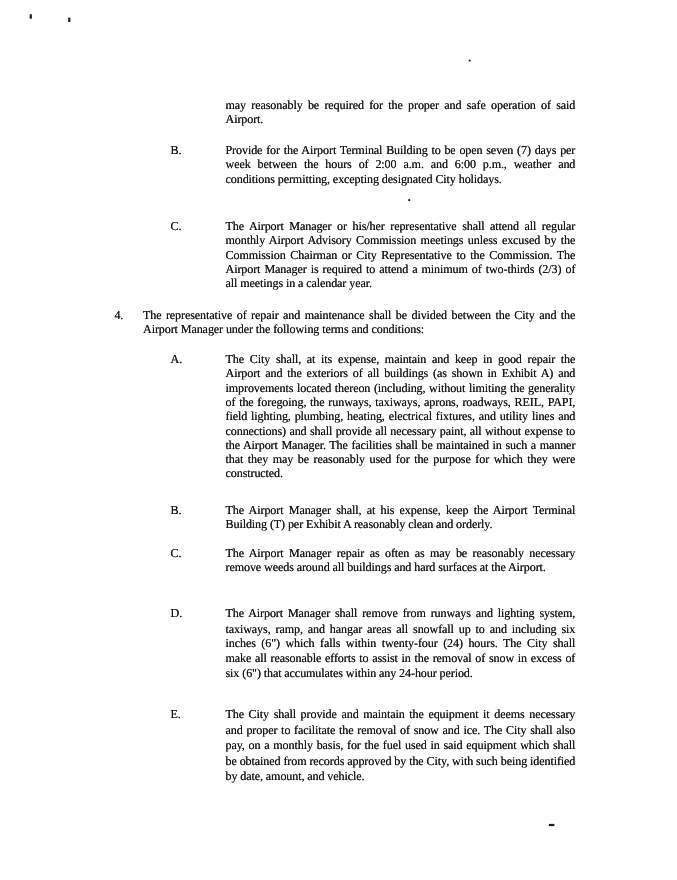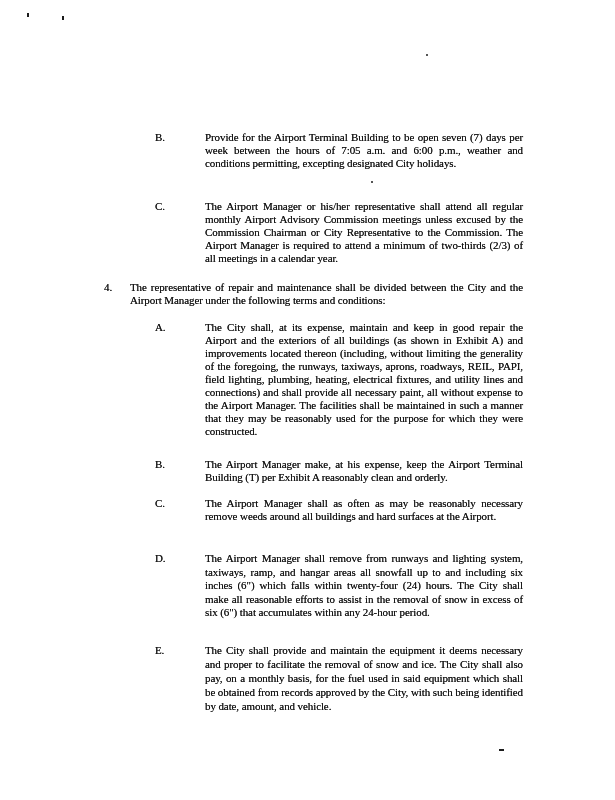--- a/index.html
+++ b/index.html
@@ -46,49 +46,52 @@
 <body>
 
 <div class="page">
 
   <span class="speck" style="left:27px; top:13px; width:2px; height:4px;"></span>
   <span class="speck" style="left:62px; top:16px; width:2px; height:4px;"></span>
   <span class="speck round" style="left:426px; top:54px; width:2px; height:2px;"></span>
   <span class="speck round" style="left:371px; top:181px; width:2px; height:2px;"></span>
   <span class="speck" style="left:499px; top:749px; width:5px; height:2px;"></span>
 
+  <div class="tb" style="top:90px;">
+    <span>may reasonably be required for the proper and safe operation of said Airport.</span>
+  </div>
 
   <div class="tb" style="top:131px;">
     <span class="item-label">B.</span>
-    <span>Provide for the Airport Terminal Building to be open seven (7) days per week between the hours of 7:05 a.m. and 6:00 p.m., weather and conditions permitting, excepting designated City holidays.</span>
+    <span>Provide for the Airport Terminal Building to be open seven (7) days per week between the hours of 2:00 a.m. and 6:00 p.m., weather and conditions permitting, excepting designated City holidays.</span>
   </div>
 
   <div class="tb" style="top:200px;">
     <span class="item-label">C.</span>
     <span>The Airport Manager or his/her representative shall attend all regular monthly Airport Advisory Commission meetings unless excused by the Commission Chairman or City Representative to the Commission. The Airport Manager is required to attend a minimum of two-thirds (2/3) of all meetings in a calendar year.</span>
   </div>
 
   <div class="tb sec" style="top:281px;">
     <span class="item-label">4.</span>
     <span>The representative of repair and maintenance shall be divided between the City and the Airport Manager under the following terms and conditions:</span>
   </div>
 
   <div class="tb" style="top:321px;">
     <span class="item-label">A.</span>
     <span>The City shall, at its expense, maintain and keep in good repair the Airport and the exteriors of all buildings (as shown in Exhibit A) and improvements located thereon (including, without limiting the generality of the foregoing, the runways, taxiways, aprons, roadways, REIL, PAPI, field lighting, plumbing, heating, electrical fixtures, and utility lines and connections) and shall provide all necessary paint, all without expense to the Airport Manager. The facilities shall be maintained in such a manner that they may be reasonably used for the purpose for which they were constructed.</span>
   </div>
 
   <div class="tb" style="top:458px;">
     <span class="item-label">B.</span>
-    <span>The Airport Manager make, at his expense, keep the Airport Terminal Building (T) per Exhibit A reasonably clean and orderly.</span>
+    <span>The Airport Manager shall, at his expense, keep the Airport Terminal Building (T) per Exhibit A reasonably clean and orderly.</span>
   </div>
 
   <div class="tb" style="top:497px;">
     <span class="item-label">C.</span>
-    <span>The Airport Manager shall as often as may be reasonably necessary remove weeds around all buildings and hard surfaces at the Airport.</span>
+    <span>The Airport Manager repair as often as may be reasonably necessary remove weeds around all buildings and hard surfaces at the Airport.</span>
   </div>
 
   <div class="tb lh135" style="top:552px;">
     <span class="item-label">D.</span>
     <span>The Airport Manager shall remove from runways and lighting system, taxiways, ramp, and hangar areas all snowfall up to and including six inches (6") which falls within twenty-four (24) hours. The City shall make all reasonable efforts to assist in the removal of snow in excess of six (6") that accumulates within any 24-hour period.</span>
   </div>
 
   <div class="tb lh140" style="top:643px;">
     <span class="item-label">E.</span>
     <span>The City shall provide and maintain the equipment it deems necessary and proper to facilitate the removal of snow and ice. The City shall also pay, on a monthly basis, for the fuel used in said equipment which shall be obtained from records approved by the City, with such being identified by date, amount, and vehicle.</span>

